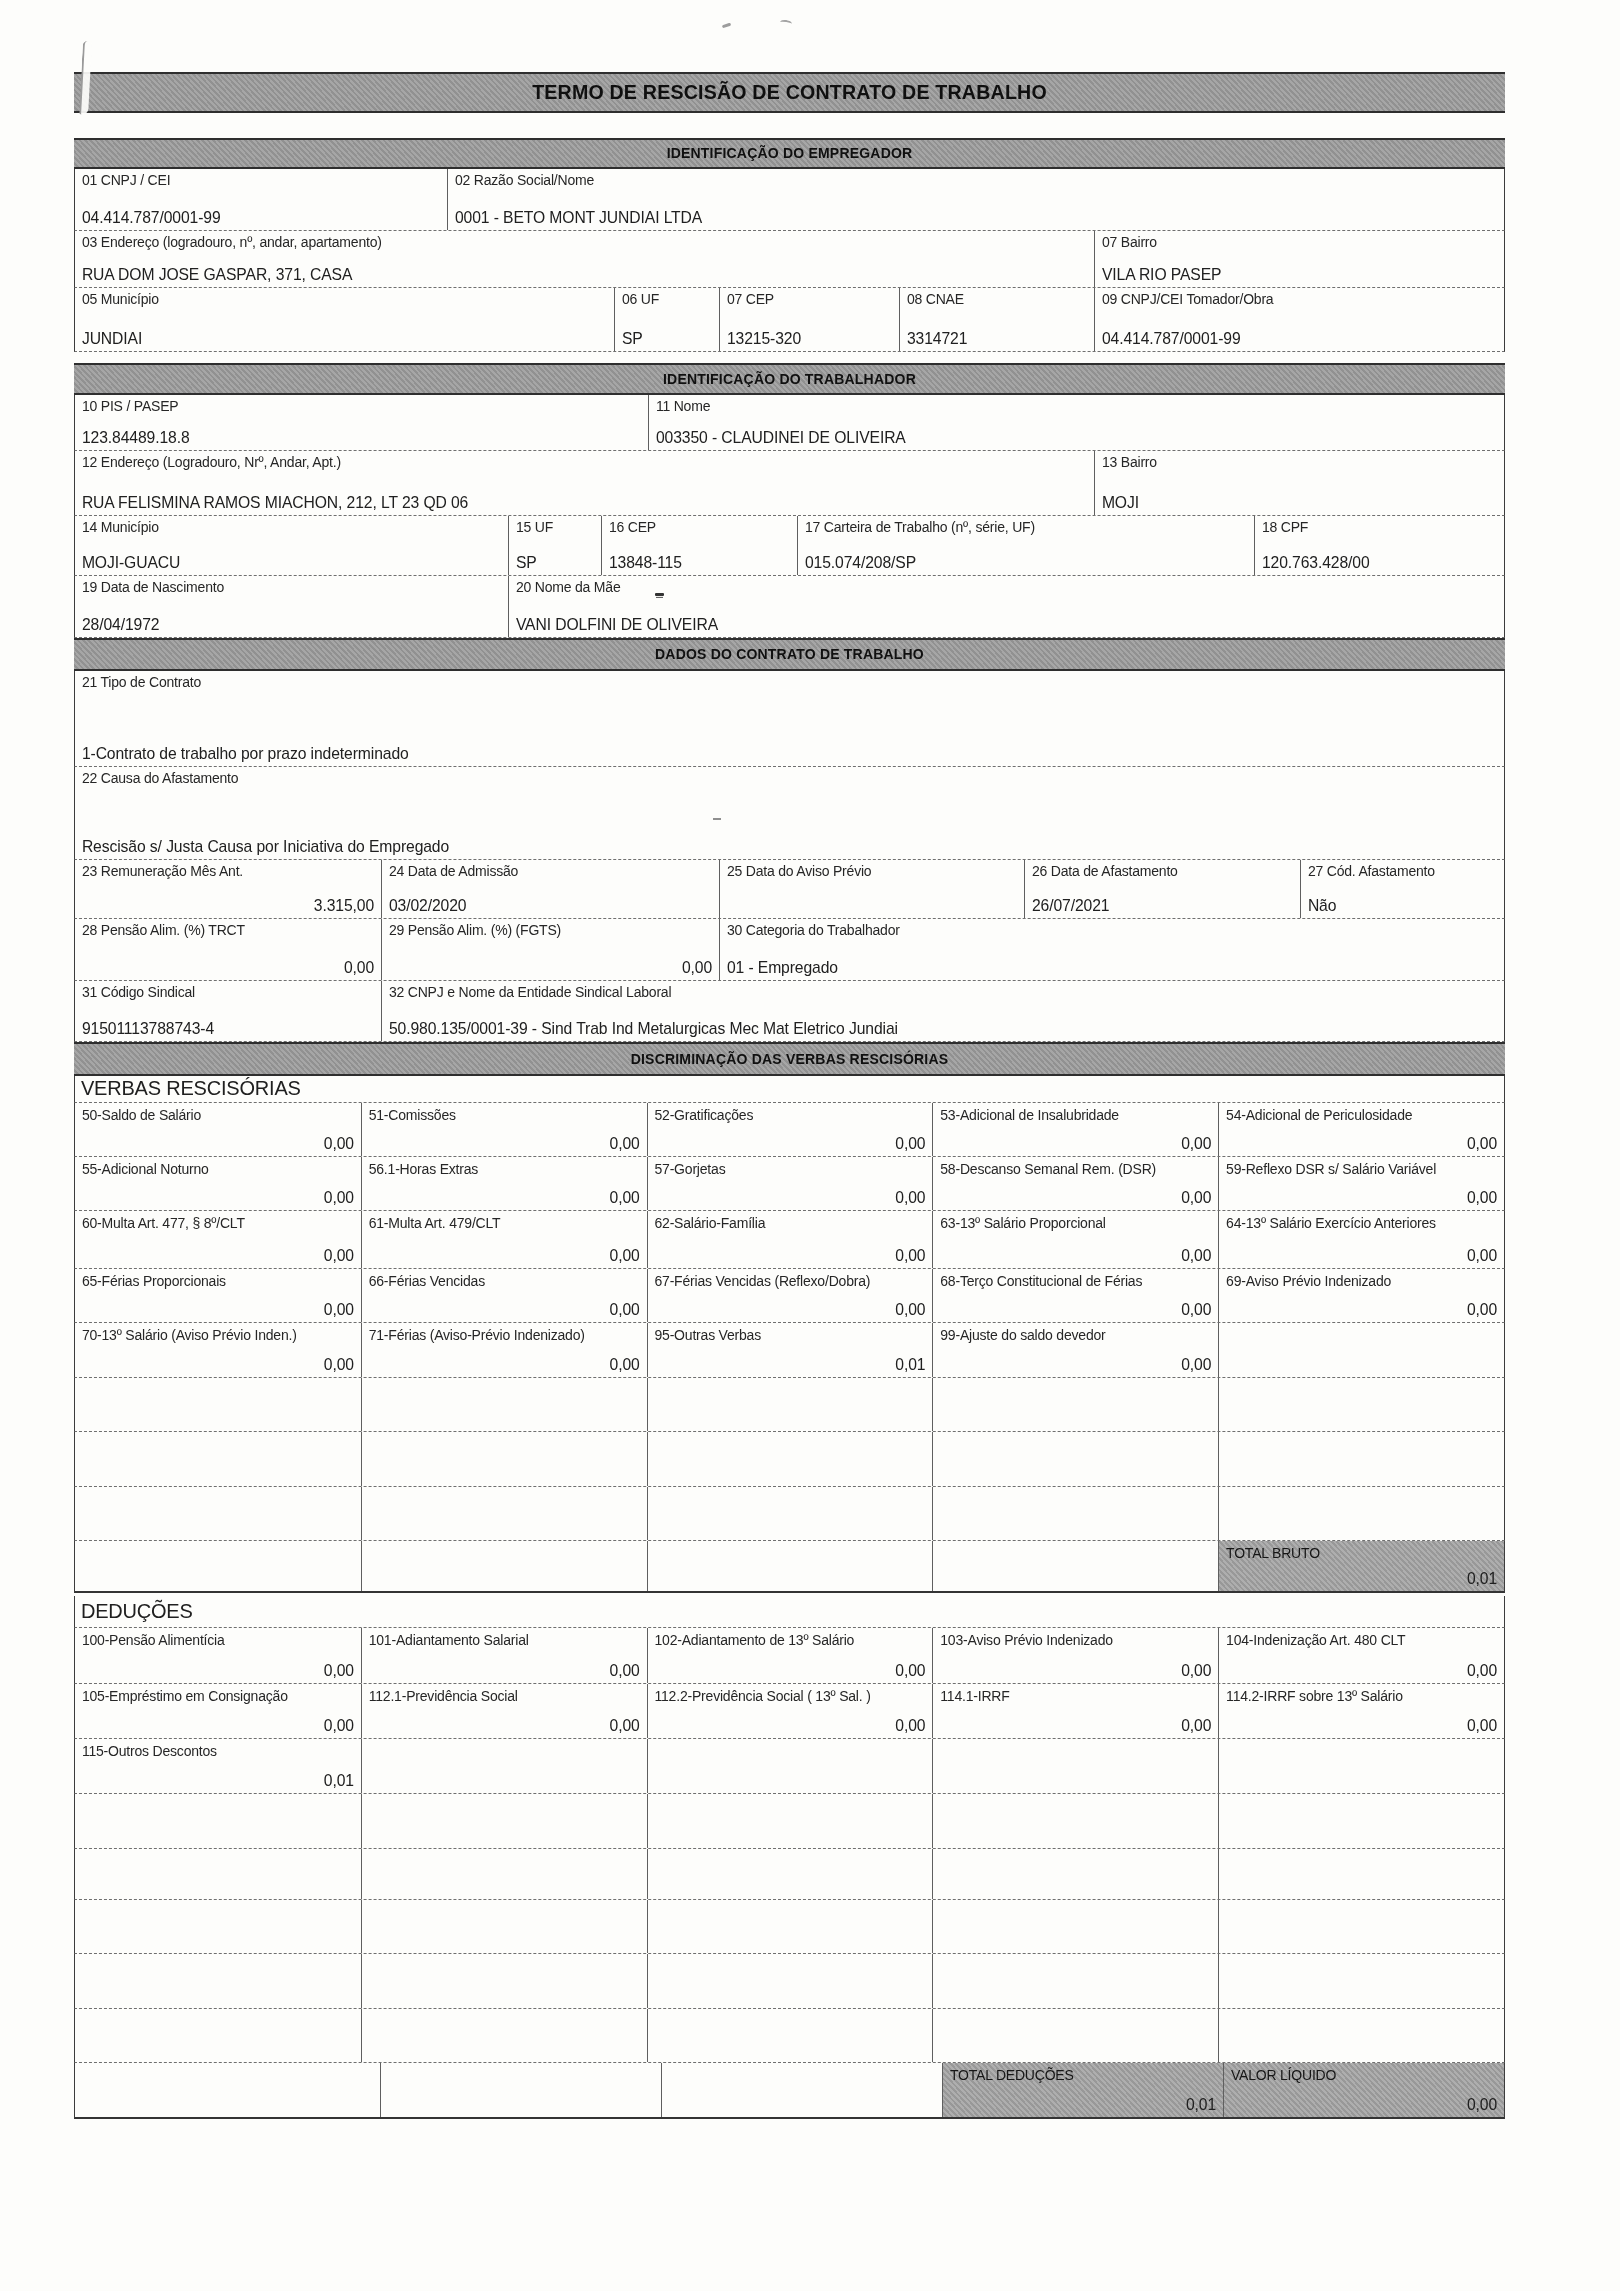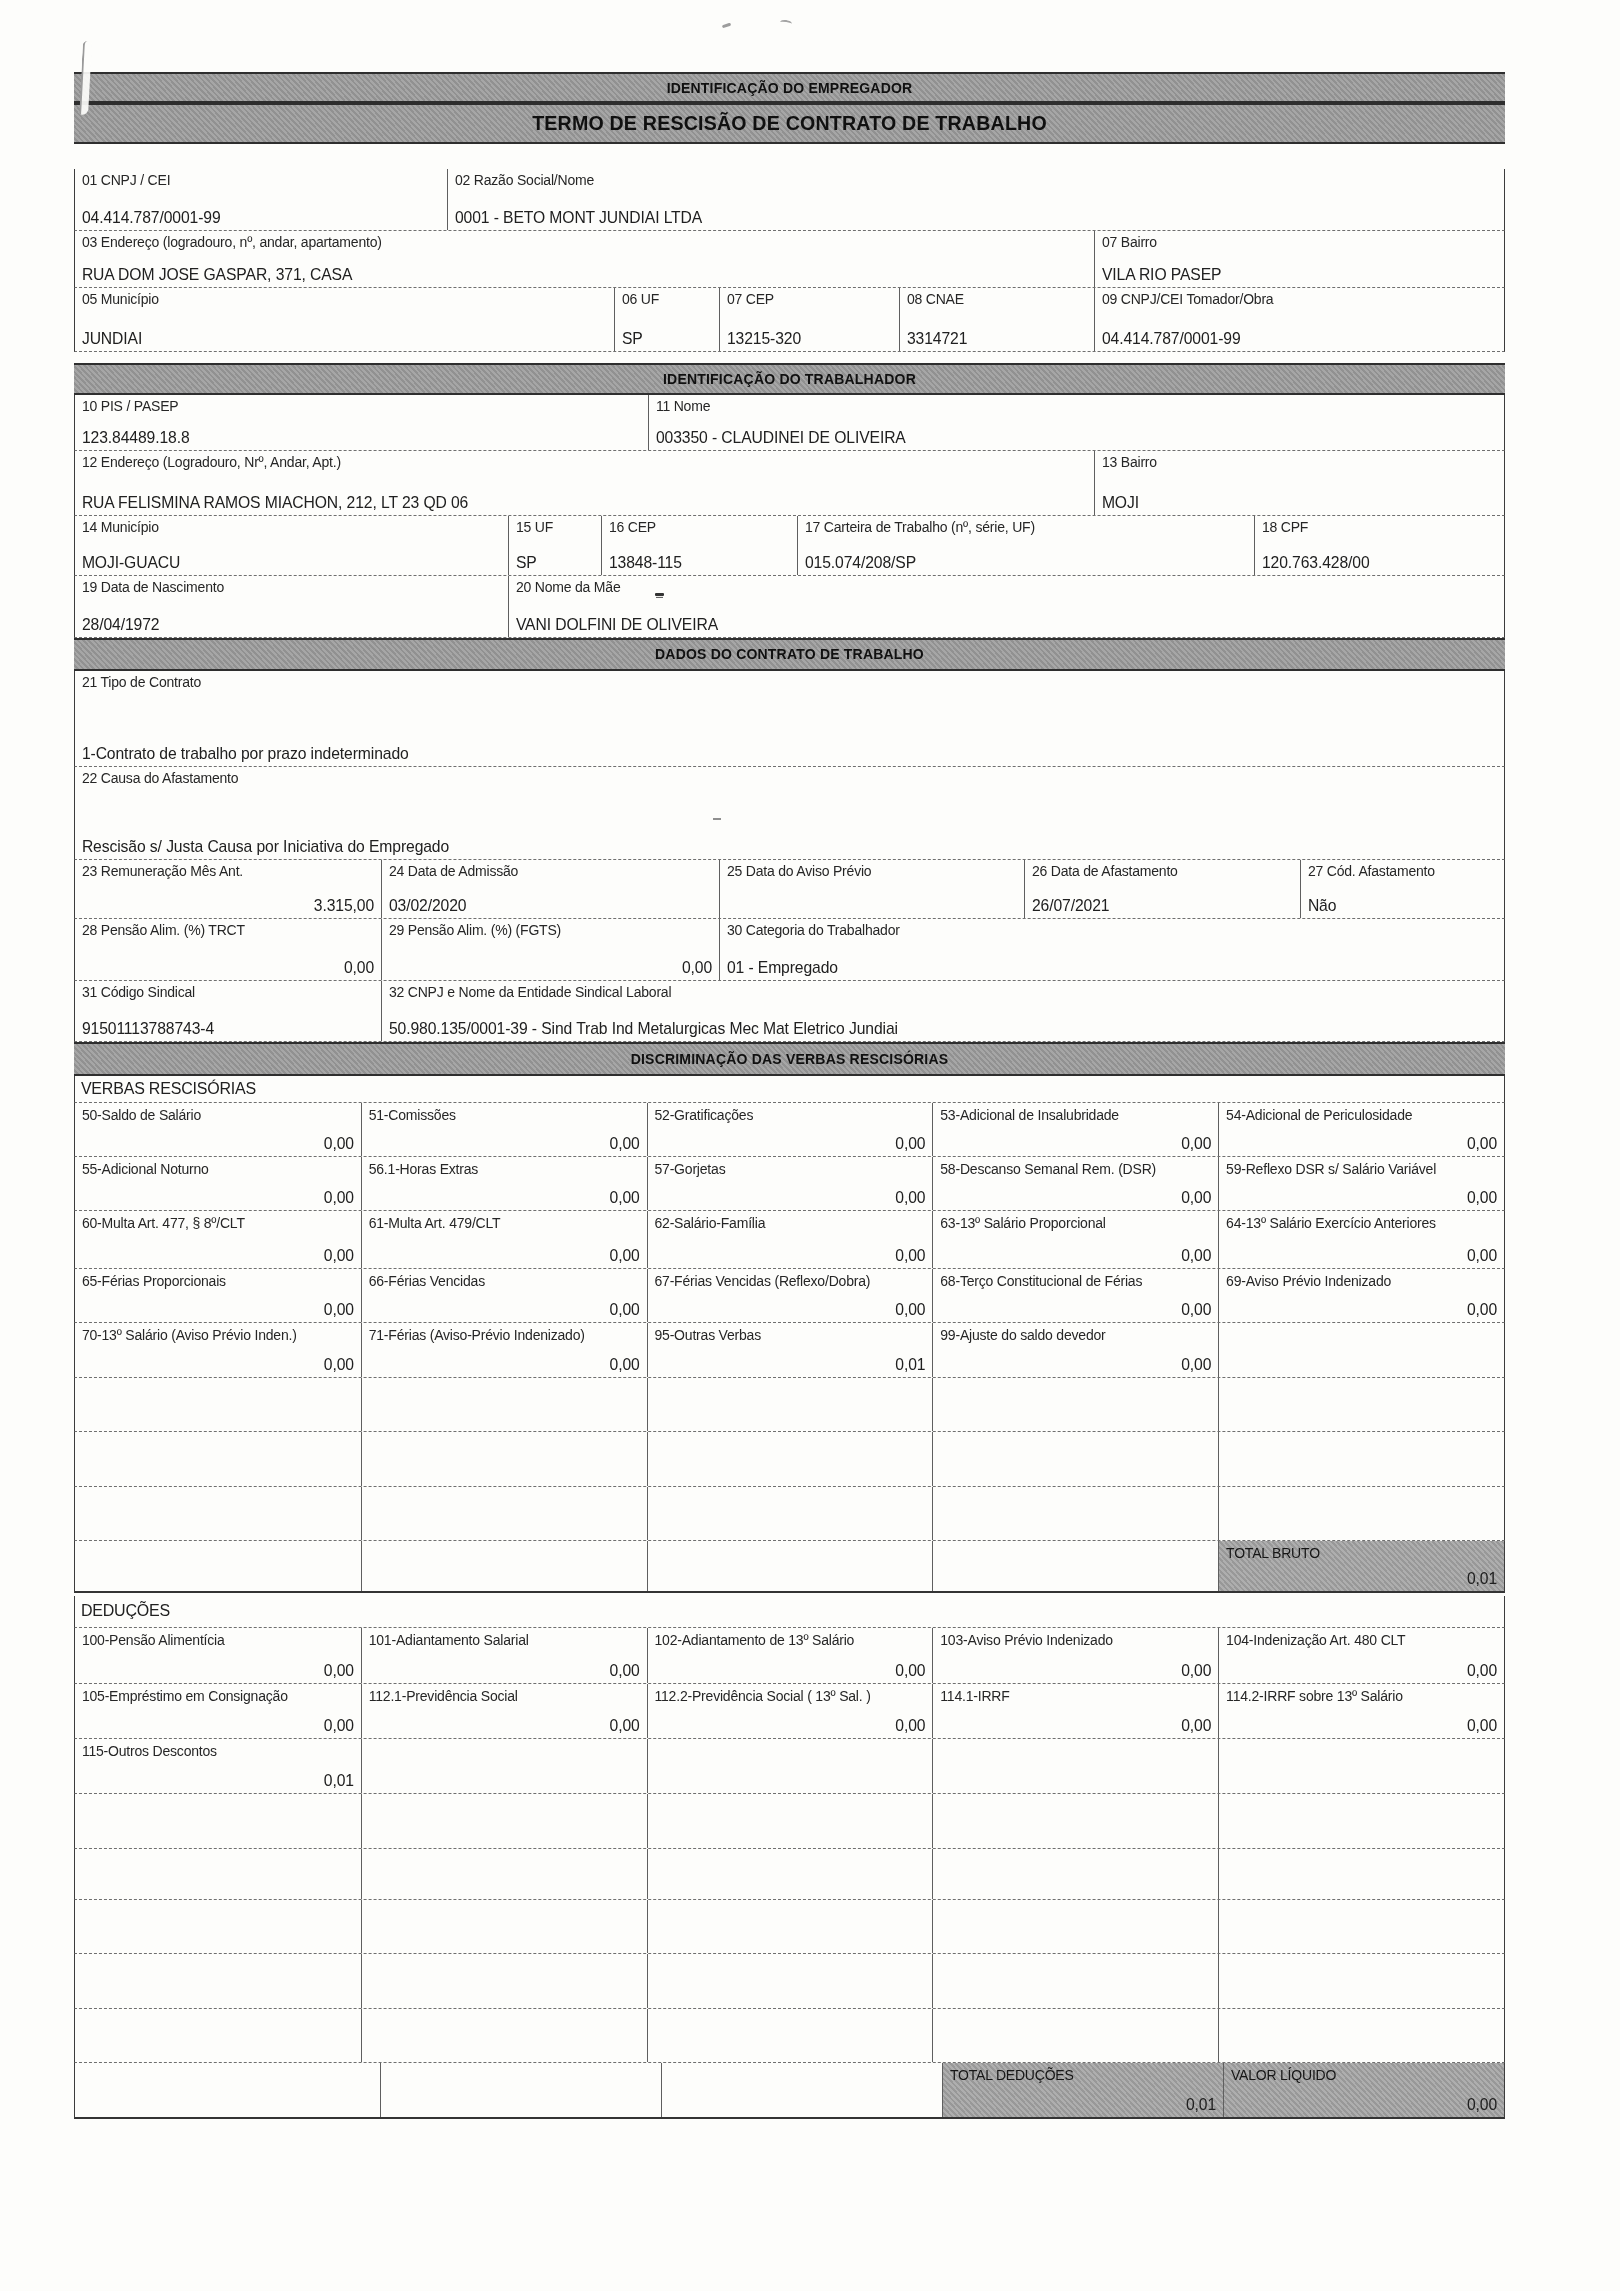--- a/index.html
+++ b/index.html
@@ -21,21 +21,21 @@
   .trow.solidb{border-bottom:2px solid #343434;}
   .cell{position:relative;padding:3.9px 6.9px 2.9px 6.9px;display:flex;flex-direction:column;
         justify-content:space-between;overflow:hidden;}
   .cell + .cell{border-left:1px solid #5f5f5f;}
   .lbl{font-size:14px;letter-spacing:-0.2px;white-space:nowrap;color:#262626;}
   .val{font-size:15.7px;letter-spacing:-0.1px;white-space:nowrap;}
   .val.right,.num{text-align:right;}
   .num{font-size:15.7px;letter-spacing:-0.1px;}
 
   .grouprow{display:flex;align-items:center;border-left:1.5px solid #3c3c3c;border-right:1.5px solid #3c3c3c;
-            border-bottom:1px dashed #6f6f6f;padding:2px 5.9px;font-size:16px;font-weight:500;
+            border-bottom:1px dashed #6f6f6f;padding:2px 5.9px;font-size:20px;font-weight:500;
             letter-spacing:-0.2px;}
   .shade{background:#a5a5a5;
          background-image:repeating-linear-gradient(47deg,rgba(255,255,255,.10) 0 2px,rgba(0,0,0,.08) 2px 3.9px);}
   .shade .lbl{font-weight:400;color:#161616;}
 
   
   .art{position:absolute;pointer-events:none;}
   .art-hook{left:81px;top:41px;width:8.8px;height:74px;background:rgba(253,253,251,.92);
             border-left:2px solid #9a9a9a;border-radius:5.9px 2px 7.8px 2.9px;transform:rotate(3deg);}
   .art-speck1{left:722px;top:23.5px;width:8.8px;height:2.9px;background:#9d9d9d;transform:rotate(-18deg);border-radius:2px;}
@@ -43,26 +43,26 @@
   .art-r21{left:655px;top:593px;width:8.8px;height:2.9px;background:#333;box-shadow:0 2.9px 0 -1px #555;border-radius:1px;}
   .art-c25{left:713px;top:818px;width:7.8px;height:2px;background:#8f8f8f;}
 </style>
 </head>
 <body>
 
 <div class="page">
 
   <div class="doc">
 
+    <div class="bar titlebar">
+      <span>TERMO DE RESCISÃO DE CONTRATO DE TRABALHO</span>
+    </div>
+
     <div class="bar secbar">
       <span>IDENTIFICAÇÃO DO EMPREGADOR</span>
-    </div>
-
-    <div class="bar titlebar">
-      <span>TERMO DE RESCISÃO DE CONTRATO DE TRABALHO</span>
     </div>
 
     <div class="trow" style="height:62px;grid-template-columns:372px 1fr;">
       <div class="cell">
         <div class="lbl">01 CNPJ / CEI</div>
         <div class="val">04.414.787/0001-99</div>
       </div>
       <div class="cell">
         <div class="lbl">02 Razão Social/Nome</div>
         <div class="val">0001 - BETO MONT JUNDIAI LTDA</div>

